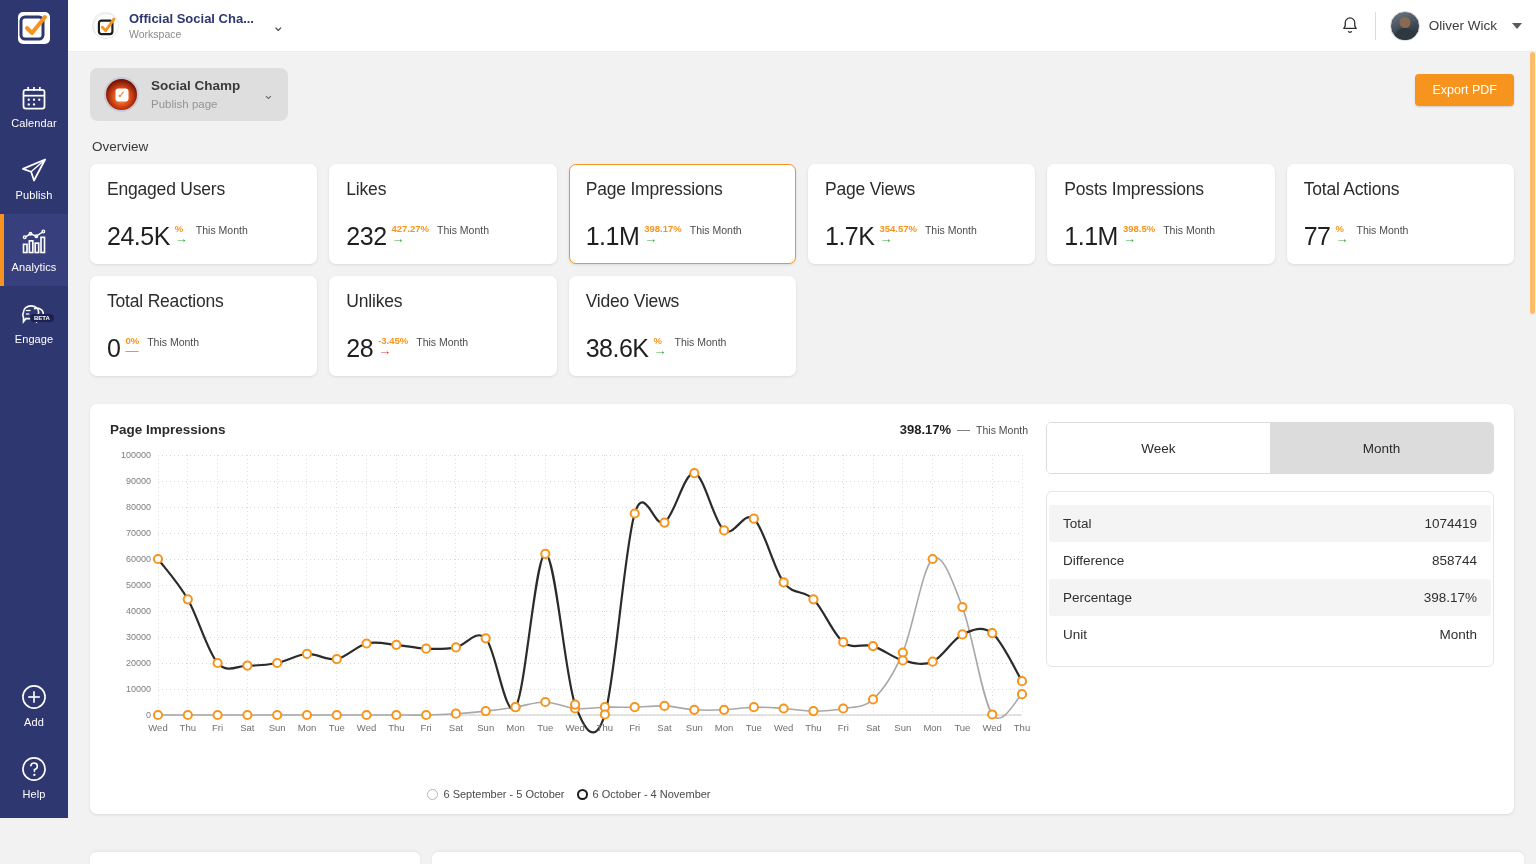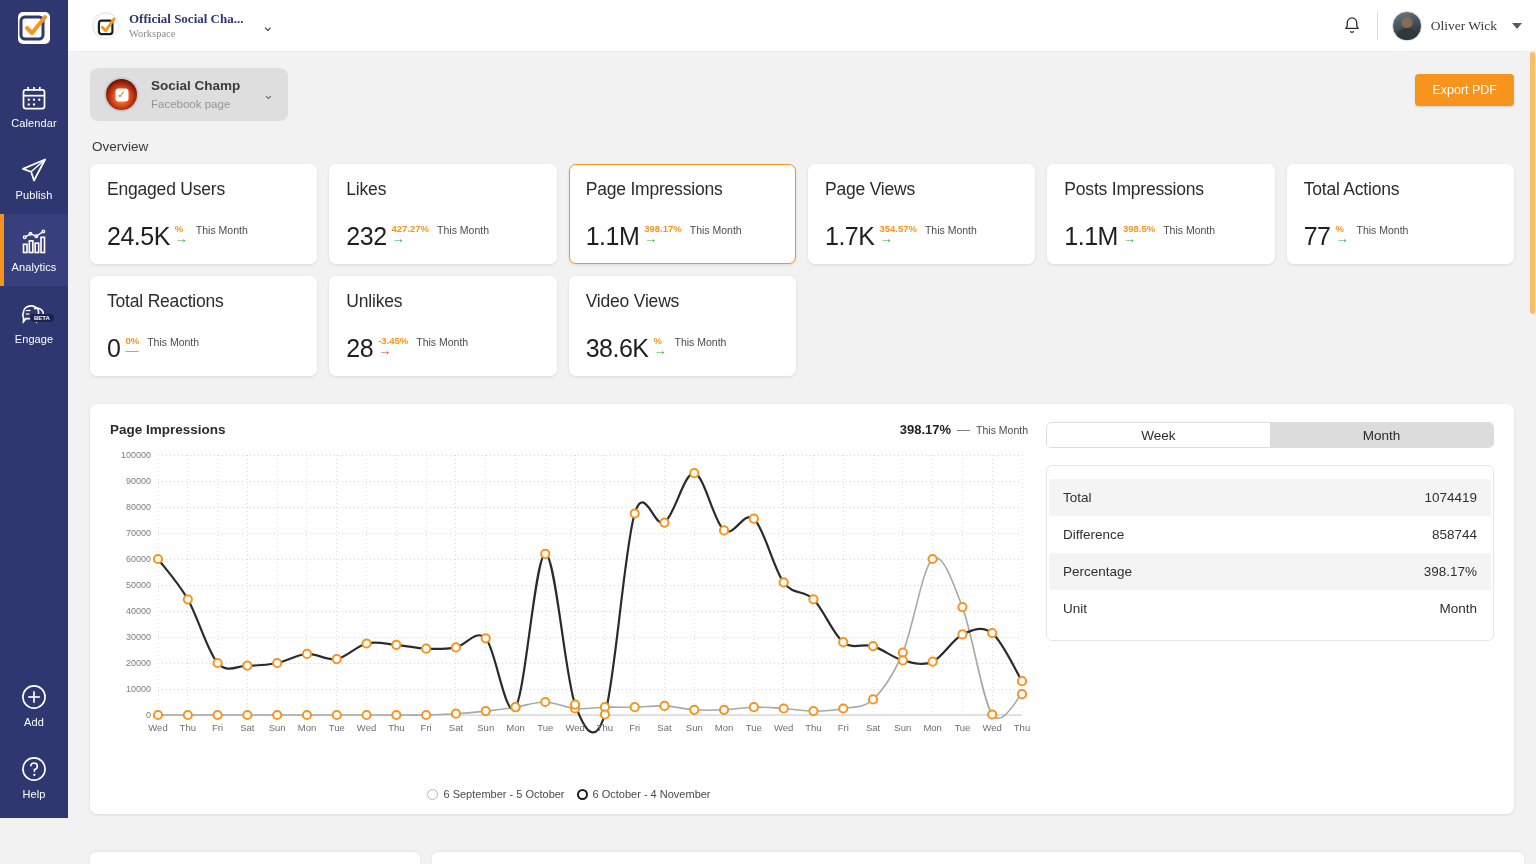--- a/index.html
+++ b/index.html
@@ -40,21 +40,21 @@
   }
   .nav-spacer { flex: 1 1 auto; }
   .nav-bottom { padding-bottom: 10px; }
 
   
   .main { flex: 1 1 auto; height: 864px; display: flex; flex-direction: column; min-width: 0; }
 
   
   .topbar {
     height: 52px; background: #fff; display: flex; 
-    padding: 0 14px 0 24px; flex: 0 0 52px; border-bottom: 1px solid #ececec; font-family: Liberation Serif, serif;
+    padding: 0 14px 0 24px; flex: 0 0 52px; border-bottom: 1px solid #ececec;
   }
   .ws { display: flex; align-items: center; gap: 10px; cursor: pointer; }
   .ws-avatar {
     width: 27px; height: 27px; border-radius: 50%; background: #fff;
     border: 1px solid #e4e4e4; position: relative; overflow: hidden;
   }
   .ws-text { line-height: 1.2; }
   .ws-name { font-size: 13px; font-weight: bold; color: #2f3771; }
   .ws-sub { font-size: 10.5px; color: #8a8a8a; margin-top: 1px; }
   .caret { width: 0; height: 0; border-left: 5px solid transparent; border-right: 5px solid transparent; border-top: 6px solid #5a5a5a; margin-left: 6px; }
@@ -152,21 +152,21 @@
     display: flex; justify-content: center; align-items: center; gap: 12px;
     margin-top: 2px; font-size: 11px; color: #4a4a4a;
   }
   .legend-item { display: flex; align-items: center; gap: 5px; cursor: pointer; }
   .legend-dot { width: 11px; height: 11px; border-radius: 50%; border: 1.5px solid #b5b5b5; }
   .legend-dot.sel { border: 2px solid #1c1c1c; }
 
   
   .chart-right { width: 448px; flex: 0 0 448px; display: flex; flex-direction: column; }
   .toggle {
-    display: flex; border: 1px solid #dcdcdc; border-radius: 5px; overflow: hidden; height: 26px;
+    display: flex; border: 1px solid #dcdcdc; border-radius: 5px; overflow: hidden; height: 52px;
   }
   .toggle-btn {
     flex: 1 1 50%; display: flex; align-items: center; justify-content: center;
     font-size: 13.5px; color: #2b2b2b; background: #fff; cursor: pointer;
     font-family: "Liberation Sans", sans-serif; border: none;
   }
   .toggle-btn.active { background: #dcdcdc; }
   .stats-box {
     margin-top: 17px; border: 1px solid #e6e6e6; border-radius: 6px; padding: 13px 2px;
   }
@@ -314,21 +314,21 @@
       </div>
     </header>
 
     <div class="content">
 
       <div class="page-row">
         <div class="page-select">
           <div class="page-avatar"></div>
           <div class="page-text">
             <div class="page-name">Social Champ</div>
-            <div class="page-sub">Facebook page</div>
+            <div class="page-sub">Publish page</div>
           </div>
           <span class="page-caret">⌄</span>
         </div>
         <button class="export-btn">Export PDF</button>
       </div>
 
       <div class="overview-title">Overview</div>
 
       <div class="cards-grid">
 

